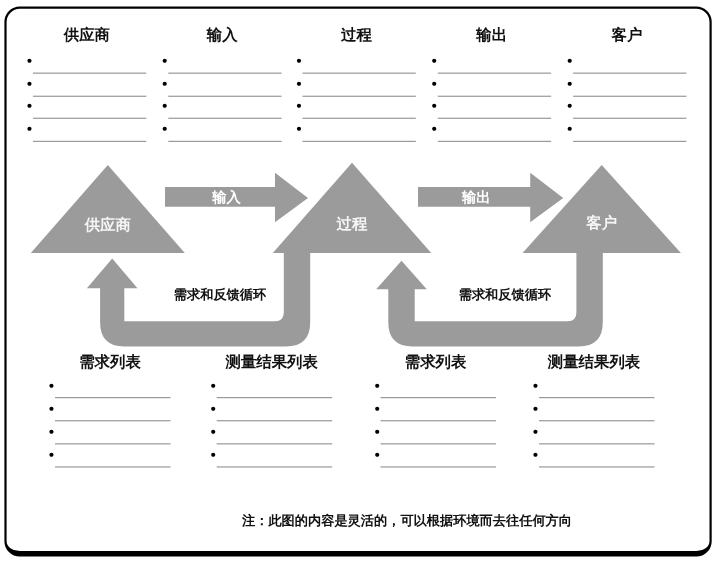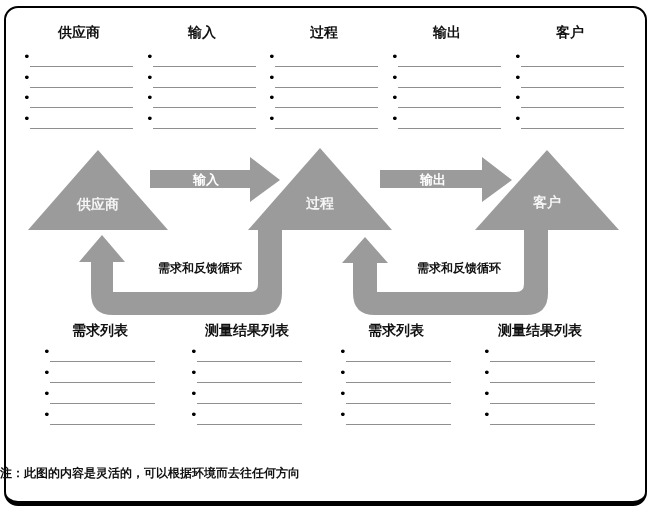--- a/index.html
+++ b/index.html
@@ -64,21 +64,21 @@
     position:absolute;left:0;bottom:4px;
     font-size:13px;line-height:1;color:#000;
   }
   .line{
     position:absolute;left:7px;right:2px;bottom:0;
     border-bottom:1.6px solid var(--underline-gray);
   }
   
   #note{
     position:absolute;left:0;top:465px;width:520px;
-    text-align:left;
+    text-align:right;
     font-size:12px;font-weight:600;color:var(--ink);
     white-space:nowrap;
   }
 </style>
 </head>
 <body>
 
 <div id="stage">
 
   <div id="frame"></div>

